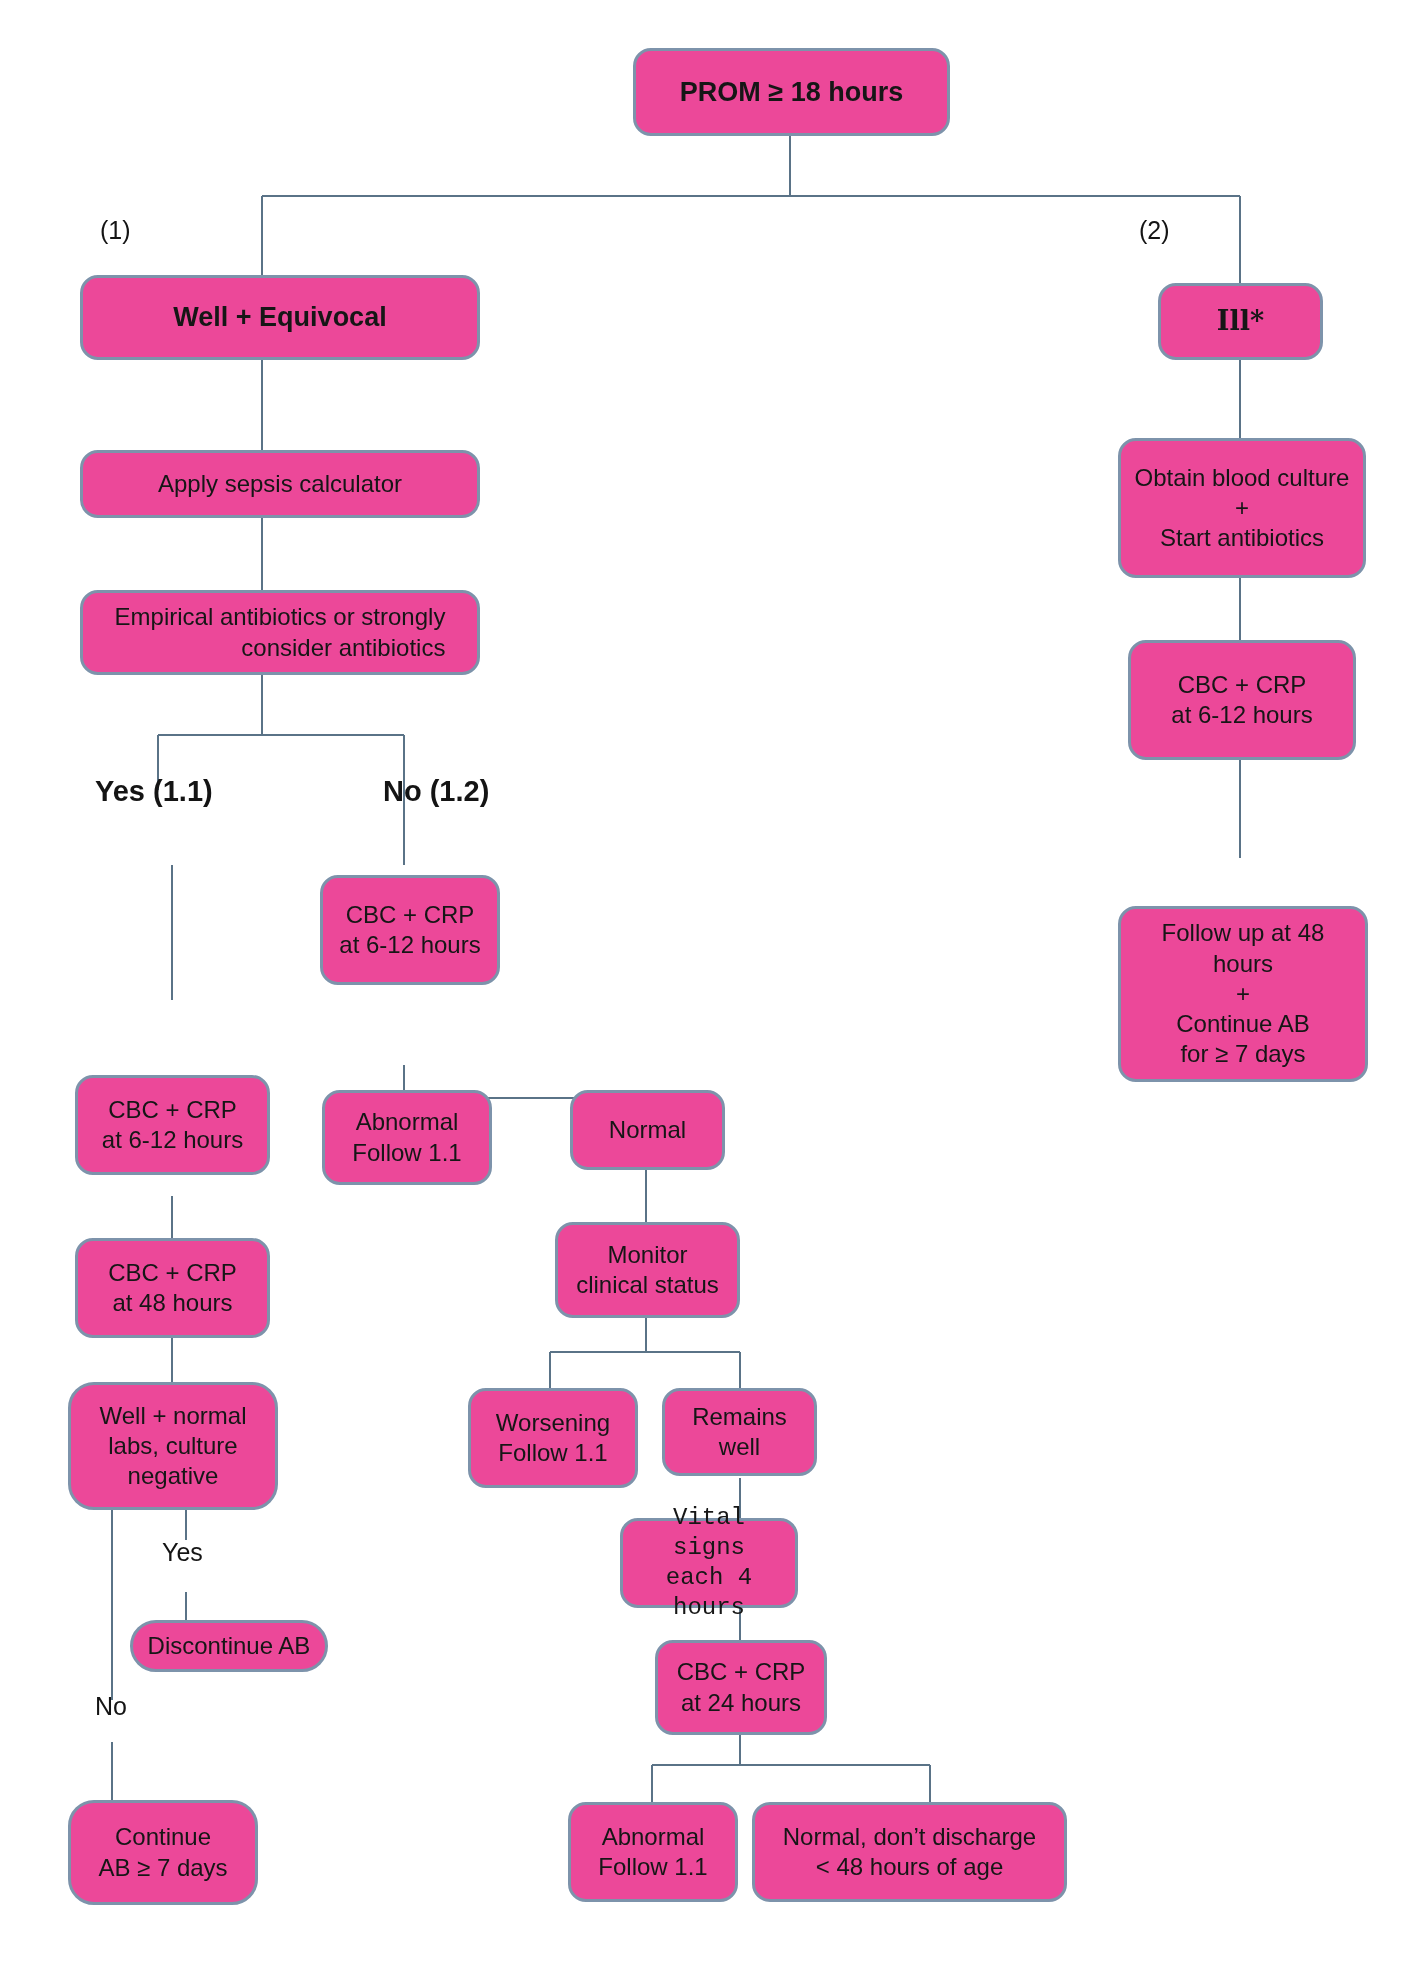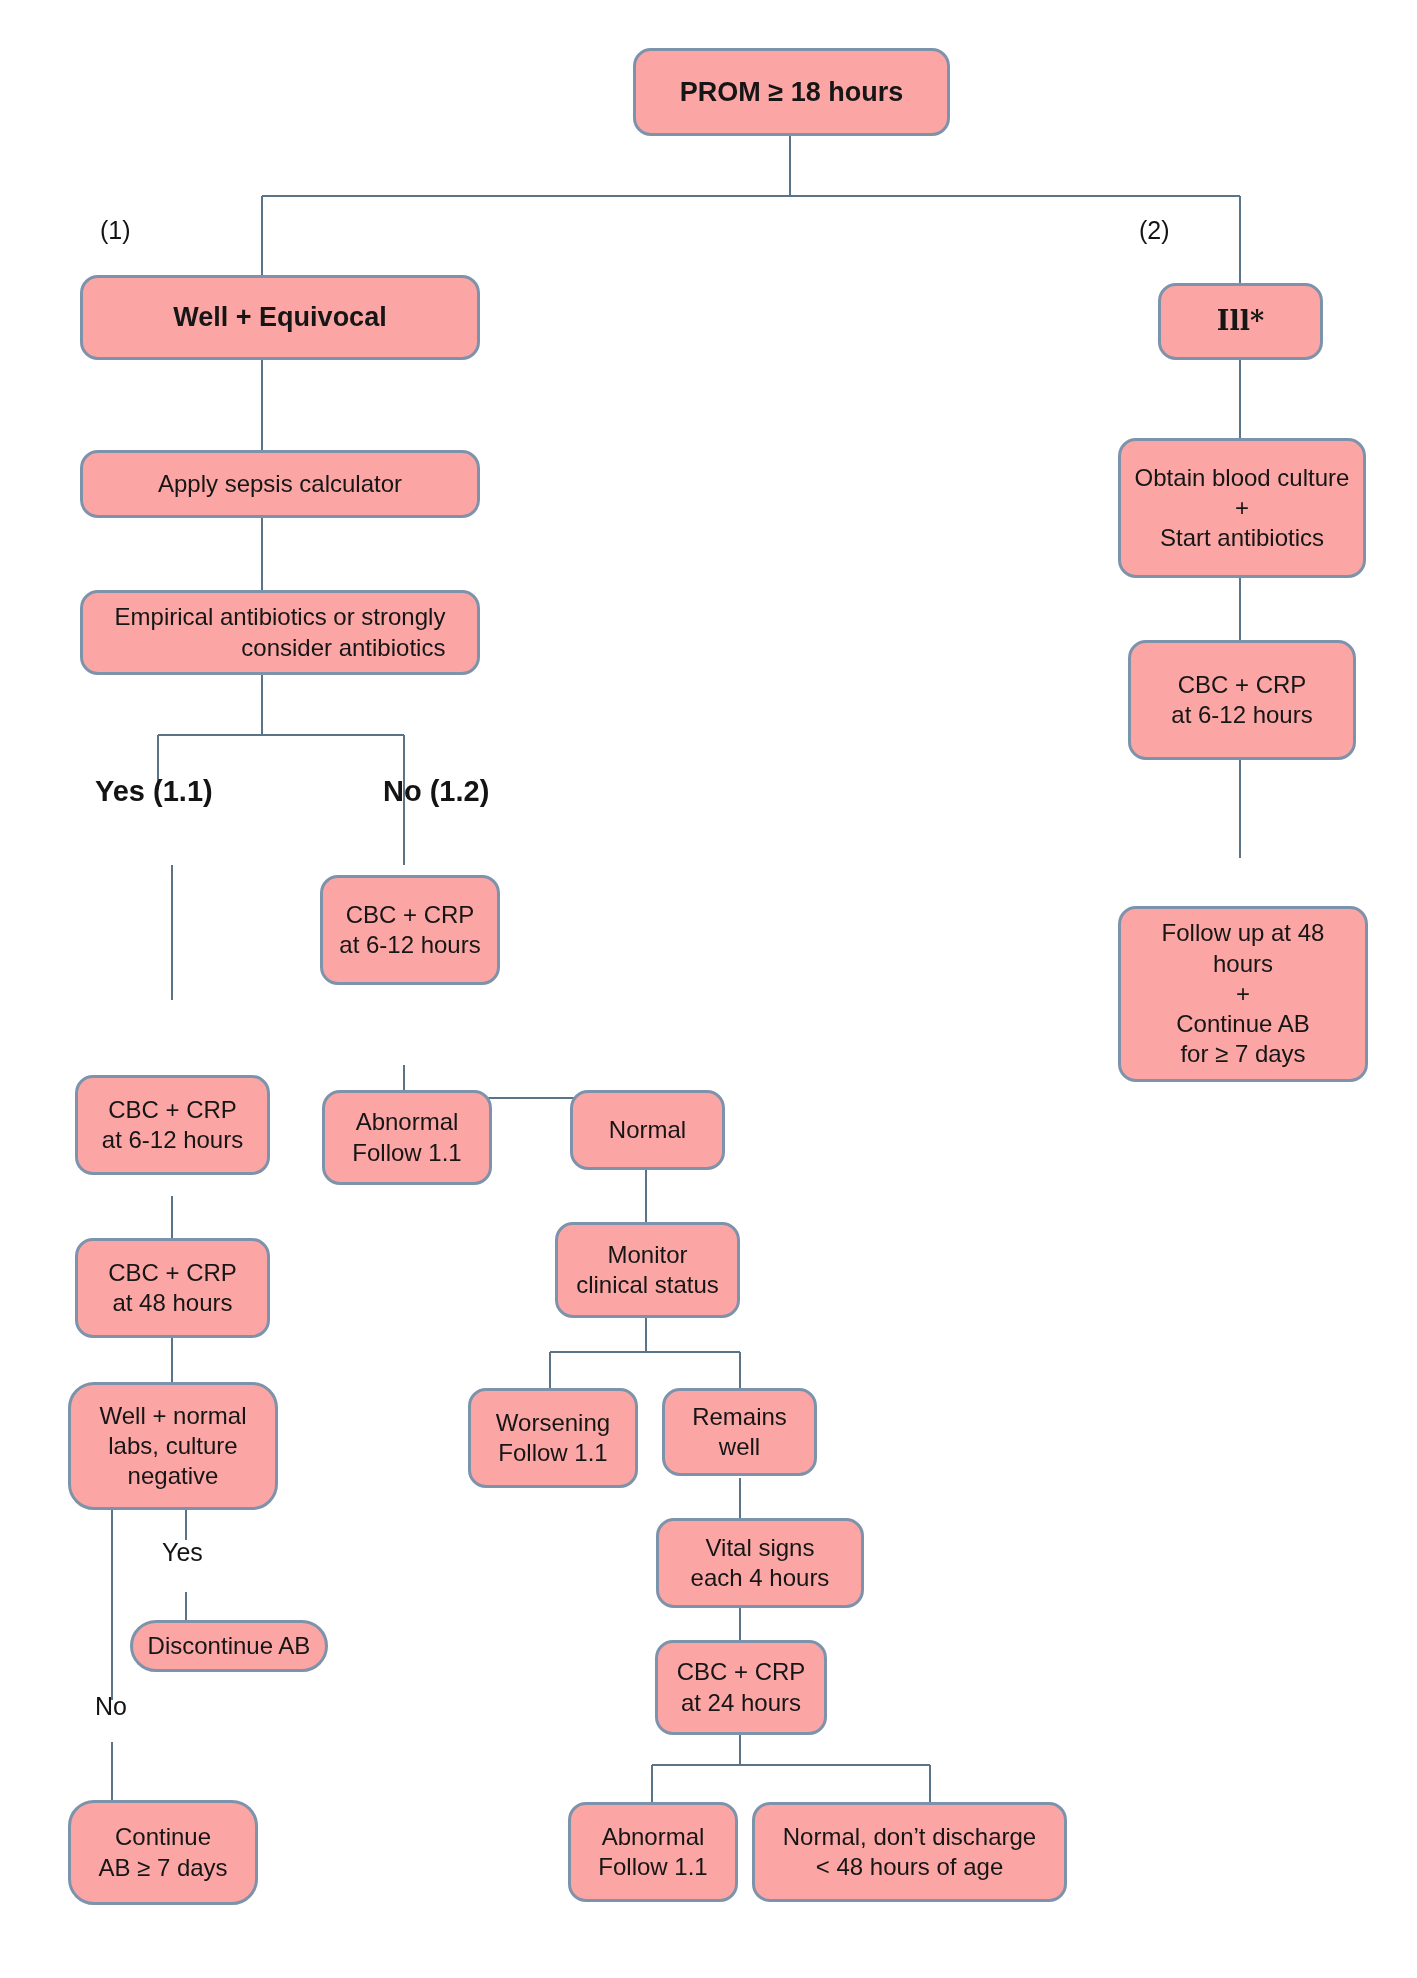--- a/index.html
+++ b/index.html
@@ -5,21 +5,21 @@
   html,body{margin:0;padding:0;background:#ffffff;}
   body{width:1417px;height:1978px;position:relative;overflow:hidden;
        font-family:"Liberation Sans",sans-serif;color:#1a1a1a;}
   #canvas{position:absolute;inset:0;}
   svg.lines{position:absolute;left:0;top:0;width:1417px;height:1978px;pointer-events:none;}
 
   .node{
     position:absolute;
     box-sizing:border-box;
     border:3px solid #7d93ab;
-    background:#fca5a5;
+    background:#ec4899;
     border-radius:18px;
     display:flex;align-items:center;justify-content:center;
     text-align:center;
     font-size:24px;
     line-height:1.26;
     color:#161616;
     padding:6px 10px;
     z-index:2;
   }
   .node.bold{font-weight:bold;font-size:27px;}
@@ -195,21 +195,21 @@
     </div>
   </div>
 
   <div class="node" style="left:662px;top:1388px;width:155px;height:88px;">
     <div>
       <div>Remains</div>
       <div>well</div>
     </div>
   </div>
 
-  <div class="node" style="left:656px;top:1518px;width:208px;height:90px;">
+  <div class="node" style="left:620px;top:1518px;width:178px;height:90px;font-family:Liberation Mono, monospace;">
     <div>
       <div>Vital signs</div>
       <div>each 4 hours</div>
     </div>
   </div>
 
   <div class="node" style="left:655px;top:1640px;width:172px;height:95px;">
     <div>
       <div>CBC + CRP</div>
       <div>at 24 hours</div>

